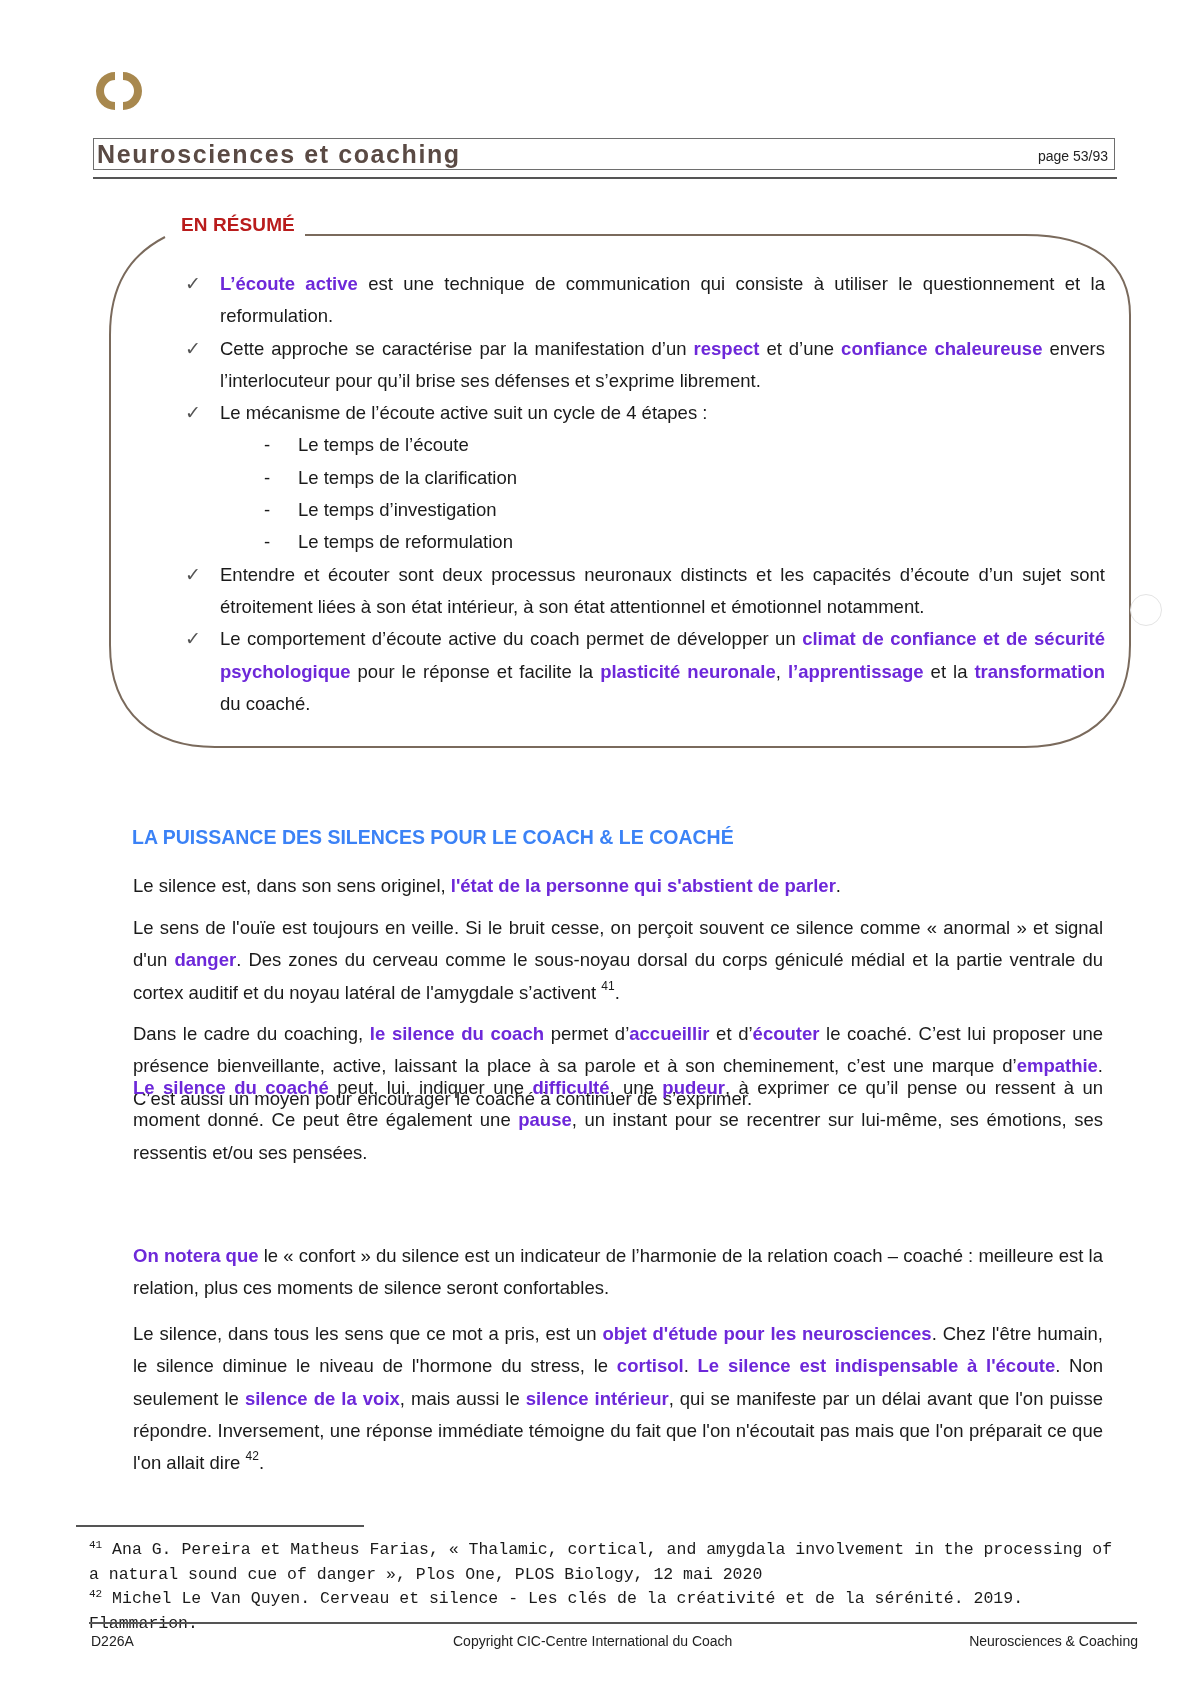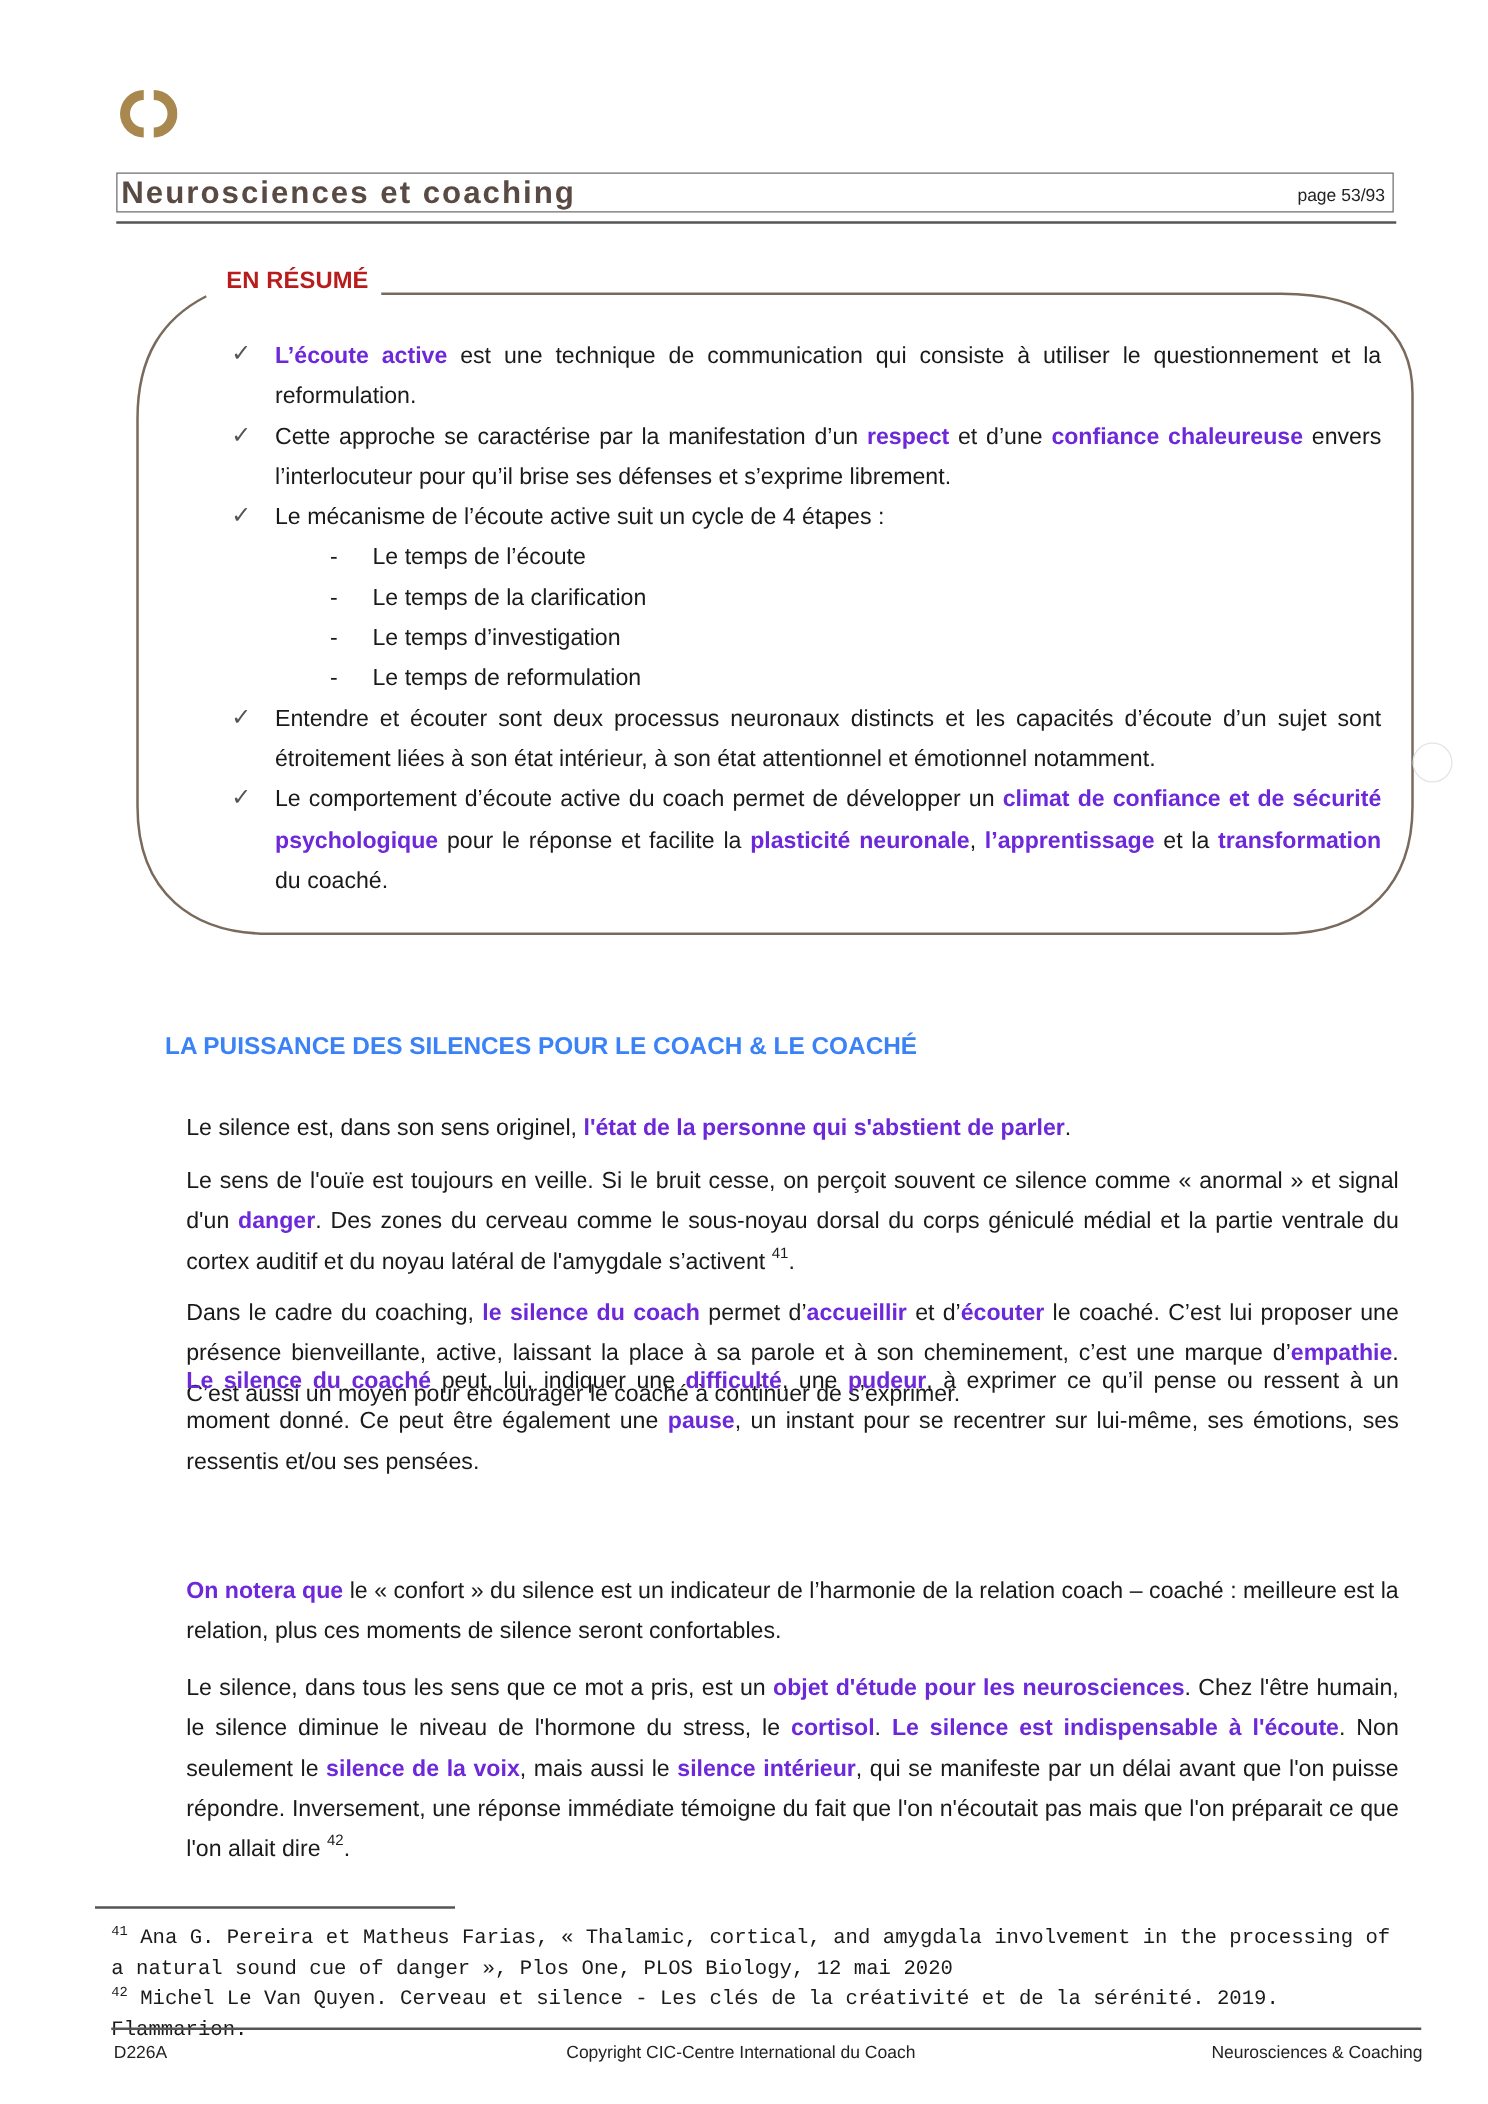--- a/index.html
+++ b/index.html
@@ -27,21 +27,21 @@
   .summary-list li { position: relative; padding-left: 35px; text-align: justify; }
   .check { position: absolute; left: 0; top: 0; color: #555; font-size: 19px; }
   .sub-list { list-style: none; margin: 0; padding: 0; }
   .sub-list li { padding-left: 84px; position: relative; }
   b { font-weight: bold; color: #6d28d9; }
 
   
   .section-title { left: 132px; top: 826px; font-size: 19.5px; font-weight: bold; color: #3b82f6;
                    white-space: nowrap; }
   .body-text { left: 133px; width: 970px; font-size: 18.5px; line-height: 32.3px;
-               text-align: justify; margin: 16px; }
+               text-align: justify; margin: 0; }
   sup { font-size: 12px; vertical-align: 9px; line-height: 0; }
 
   
   .fn-rule { left: 76px; top: 1525px; width: 288px; height: 2px; background: #555; }
   .footnotes { left: 89px; top: 1538px; width: 1040px; font-size: 16.5px; line-height: 24.5px; }
   .footnotes p { margin: 0; font-family: Liberation Mono, monospace; }
   .footnotes sup { font-size: 11px; vertical-align: 6px; }
 
   
   .footer-rule { left: 89px; top: 1622px; width: 1048px; height: 2px; background: #555; }

